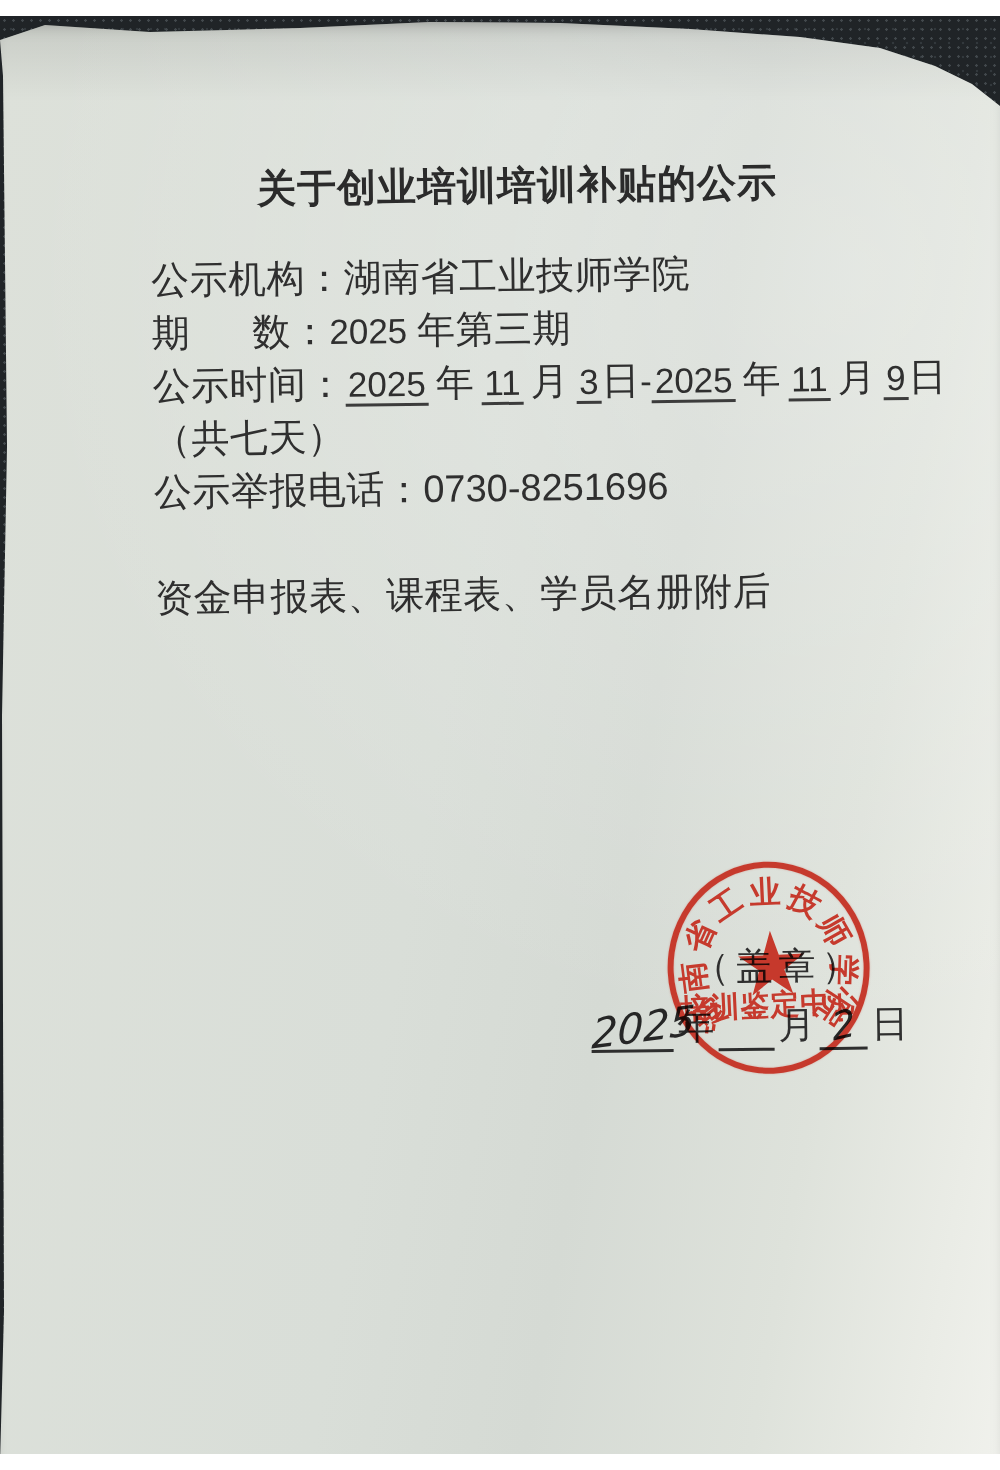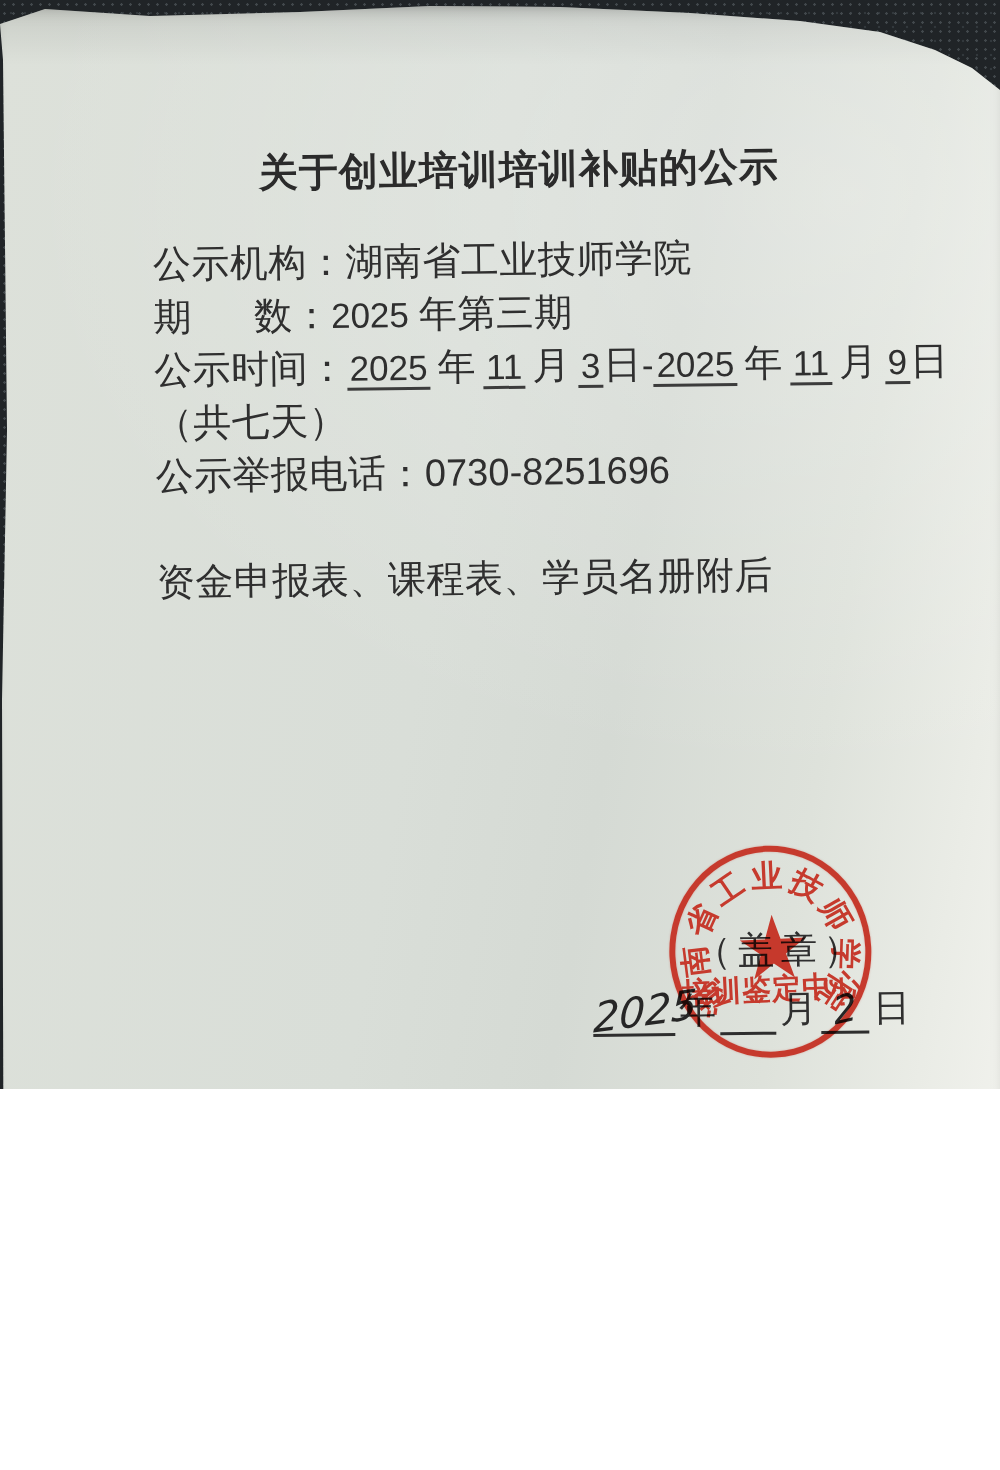--- a/index.html
+++ b/index.html
@@ -3,27 +3,28 @@
 <meta charset="utf-8">
 <style>
   html,body{margin:0;padding:0;}
   body{
     width:1000px;height:1470px;
     font-family:"Liberation Serif", serif;
     overflow:hidden;
   }
   
   .photo{
-    position:relative;width:1000px;height:1089px;overflow:hidden;
+    position:relative;width:1000px;height:1438px;overflow:hidden;
     background-color:#202427;
     background-image:
       radial-gradient(circle, #42484c 1px, transparent 1.5px),
       radial-gradient(circle, #32383c 1px, transparent 1.6px);
     background-size:9px 9px, 14px 14px;
     background-position:0 0, 4px 6px;
+    margin-top:16px;
   }
   
   .paper{
     position:absolute;inset:0;
     clip-path:polygon(
       0px 24px, 45px 9px, 150px 16px, 300px 12px, 430px 6px, 560px 7px,
       690px 13px, 800px 21px, 880px 32px, 935px 50px, 972px 68px, 1000px 90px,
       1000px 1442px, 958px 1470px, 60px 1470px, 0px 1448px,
       4px 1295px, 2px 700px, 7px 430px, 3px 60px);
     background:

